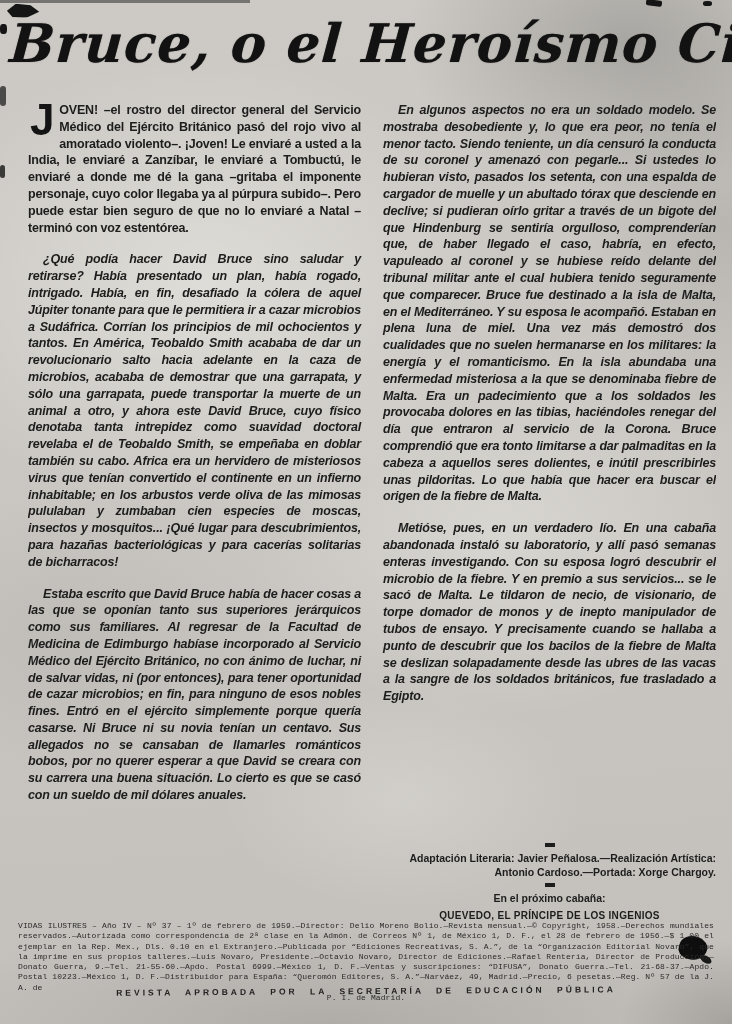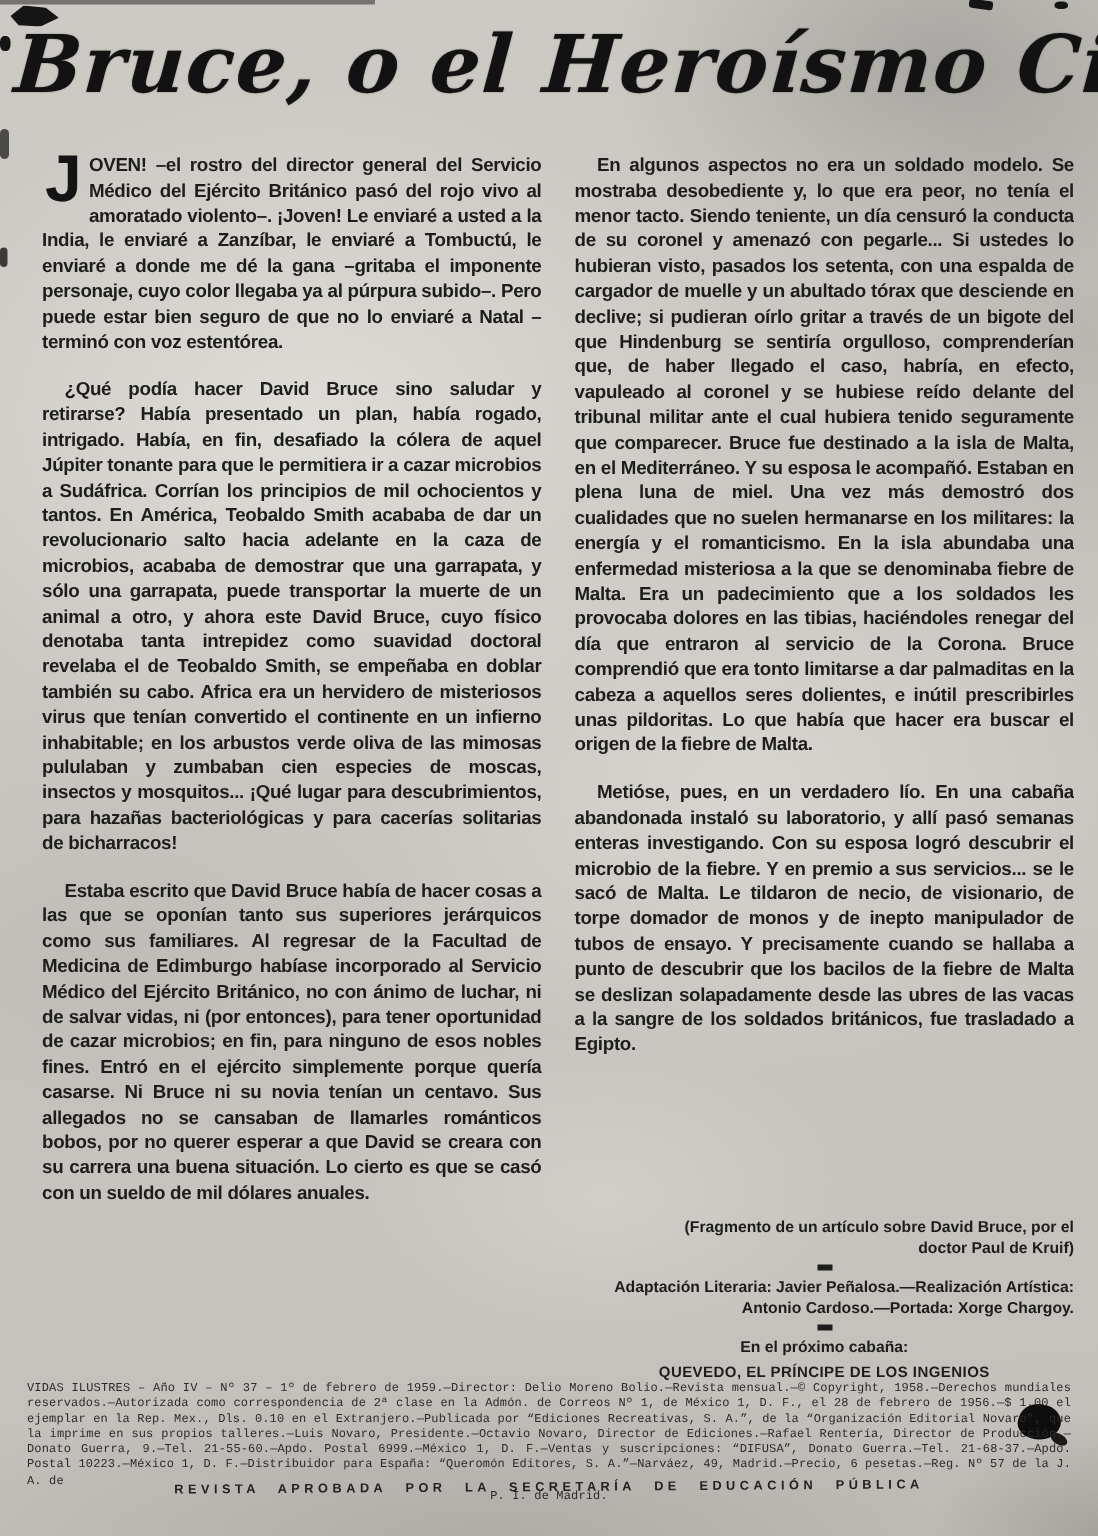--- a/index.html
+++ b/index.html
@@ -30,21 +30,21 @@
     white-space:nowrap;
   }
   .columns {
     position:absolute; top:102px; left:28px; right:16px; height:822px;
     display:flex; gap:22px; overflow:hidden;
   }
   .col { flex:1 1 0; position:relative; text-align:justify;
     font-weight:700; font-size:12.5px; line-height:16.8px; letter-spacing:-0.2px;
     hyphens:auto; -webkit-hyphens:auto; }
   .col p { margin:0 0 15px 0; }
-  .indent { text-indent:15px; }
+  .indent { text-indent:15px;font-style:italic; }
   .dropcap {
     float:left; font-size:44px; line-height:33px; font-weight:700;
     padding:1px 5px 0 2px; color:#141414;
   }
   .attribution {
     position:absolute; bottom:2px; left:0; right:0;
     font-size:10.5px; line-height:13.5px; letter-spacing:0; text-indent:0;
   }
   .credit { text-align:right; padding-left:22%; margin:0 0 4px 0 !important; }
   .dash {
@@ -100,21 +100,20 @@
   <div class="columns">
     <div class="col">
       <p><span class="dropcap">J</span><span>OVEN! –el rostro del director general del Servicio Médico del Ejército Británico pasó del rojo vivo al amoratado violento–. ¡Joven! Le enviaré a usted a la India, le enviaré a Zanzíbar, le enviaré a Tombuctú, le enviaré a donde me dé la gana –gritaba el imponente personaje, cuyo color llegaba ya al púrpura subido–. Pero puede estar bien seguro de que no lo enviaré a Natal –terminó con voz estentórea.</span></p>
       <p class="indent">¿Qué podía hacer David Bruce sino saludar y retirarse? Había presentado un plan, había rogado, intrigado. Había, en fin, desafiado la cólera de aquel Júpiter tonante para que le permitiera ir a cazar microbios a Sudáfrica. Corrían los principios de mil ochocientos y tantos. En América, Teobaldo Smith acababa de dar un revolucionario salto hacia adelante en la caza de microbios, acababa de demostrar que una garrapata, y sólo una garrapata, puede transportar la muerte de un animal a otro, y ahora este David Bruce, cuyo físico denotaba tanta intrepidez como suavidad doctoral revelaba el de Teobaldo Smith, se empeñaba en doblar también su cabo. Africa era un hervidero de misteriosos virus que tenían convertido el continente en un infierno inhabitable; en los arbustos verde oliva de las mimosas pululaban y zumbaban cien especies de moscas, insectos y mosquitos... ¡Qué lugar para descubrimientos, para hazañas bacteriológicas y para cacerías solitarias de bicharracos!</p>
       <p class="indent">Estaba escrito que David Bruce había de hacer cosas a las que se oponían tanto sus superiores jerárquicos como sus familiares. Al regresar de la Facultad de Medicina de Edimburgo habíase incorporado al Servicio Médico del Ejército Británico, no con ánimo de luchar, ni de salvar vidas, ni (por entonces), para tener oportunidad de cazar microbios; en fin, para ninguno de esos nobles fines. Entró en el ejército simplemente porque quería casarse. Ni Bruce ni su novia tenían un centavo. Sus allegados no se cansaban de llamarles románticos bobos, por no querer esperar a que David se creara con su carrera una buena situación. Lo cierto es que se casó con un sueldo de mil dólares anuales.</p>
     </div>
     <div class="col">
       <p class="indent">En algunos aspectos no era un soldado modelo. Se mostraba desobediente y, lo que era peor, no tenía el menor tacto. Siendo teniente, un día censuró la conducta de su coronel y amenazó con pegarle... Si ustedes lo hubieran visto, pasados los setenta, con una espalda de cargador de muelle y un abultado tórax que desciende en declive; si pudieran oírlo gritar a través de un bigote del que Hindenburg se sentiría orgulloso, comprenderían que, de haber llegado el caso, habría, en efecto, vapuleado al coronel y se hubiese reído delante del tribunal militar ante el cual hubiera tenido seguramente que comparecer. Bruce fue destinado a la isla de Malta, en el Mediterráneo. Y su esposa le acompañó. Estaban en plena luna de miel. Una vez más demostró dos cualidades que no suelen hermanarse en los militares: la energía y el romanticismo. En la isla abundaba una enfermedad misteriosa a la que se denominaba fiebre de Malta. Era un padecimiento que a los soldados les provocaba dolores en las tibias, haciéndoles renegar del día que entraron al servicio de la Corona. Bruce comprendió que era tonto limitarse a dar palmaditas en la cabeza a aquellos seres dolientes, e inútil prescribirles unas pildoritas. Lo que había que hacer era buscar el origen de la fiebre de Malta.</p>
       <p class="indent">Metióse, pues, en un verdadero lío. En una cabaña abandonada instaló su laboratorio, y allí pasó semanas enteras investigando. Con su esposa logró descubrir el microbio de la fiebre. Y en premio a sus servicios... se le sacó de Malta. Le tildaron de necio, de visionario, de torpe domador de monos y de inepto manipulador de tubos de ensayo. Y precisamente cuando se hallaba a punto de descubrir que los bacilos de la fiebre de Malta se deslizan solapadamente desde las ubres de las vacas a la sangre de los soldados británicos, fue trasladado a Egipto.</p>
       <div class="attribution">
-        <p class="credit">(Fragmento de un artículo sobre David Bruce, por el doctor Paul de Kruif)</p>
         <div class="dash"></div>
         <p class="adaptation">Adaptación Literaria: Javier Peñalosa.—Realización Artística: Antonio Cardoso.—Portada: Xorge Chargoy.</p>
         <div class="dash"></div>
         <p class="next-label">En el próximo cabaña:</p>
         <p class="next-title">QUEVEDO, EL PRÍNCIPE DE LOS INGENIOS</p>
       </div>
     </div>
   </div>
 
   <div class="colophon">

